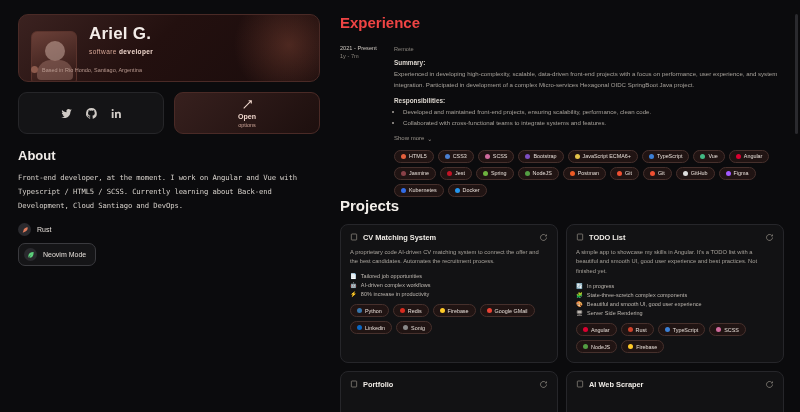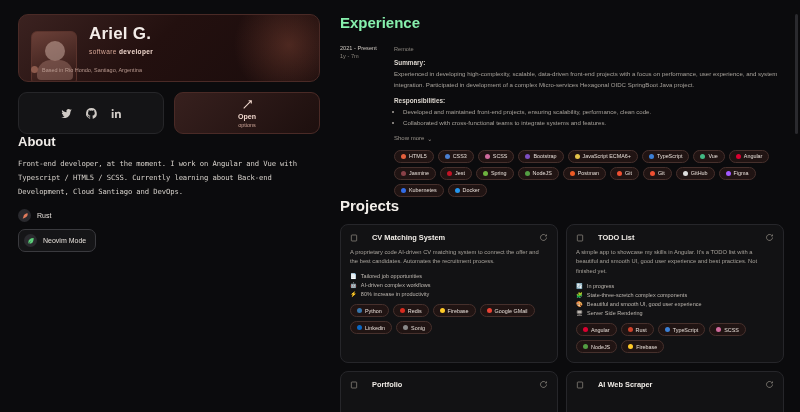--- a/index.html
+++ b/index.html
@@ -67,40 +67,40 @@
   }
   .mini-card.alt {
     background: linear-gradient(135deg,#37201e,#1d0f0e);
     border-color:#4a2a26; flex-direction:column; gap:2px;
   }
   .mini-ic { width:13px;height:13px; color:#cfcac5; }
   .mini-ic svg { width:13px;height:13px; display:block; }
   .open-t { font-size:7px; color:#f0d7cd; font-weight:bold; }
   .open-s { font-size:5.5px; color:#caa295; }
 
-  .about-h { margin-top: 0; font-size: 13px; font-weight: bold; color:#f0ece8; }
+  .about-h { margin-top: 14px; font-size: 13px; font-weight: bold; color:#f0ece8; }
   .about-p {
     margin-top: 8px; font-size: 7.2px; line-height: 1.95;
     color:#d7d2cc; font-family:"DejaVu Sans Mono", monospace; letter-spacing:-.1px;
   }
 
   .pill-row { margin-top: 10px; display:flex; flex-direction:column; gap:7px; align-items:flex-start; }
   .pill {
     display:flex; align-items:center; gap:6px;
     font-size:7px; color:#e4ded8;
   }
   .pill .circ { width:13px;height:13px;border-radius:50%;background:#2a2a2e;display:flex;align-items:center;justify-content:center; }
   .pill .circ svg{width:8px;height:8px;}
   .pill.boxed {
     border:1px solid #3a3a3e; border-radius:7px; padding:4px 9px 4px 5px; background:#151517;
   }
 
   
   .right { flex:1; padding: 14px 16px 10px 4px; overflow:hidden; }
-  .sec-title { font-size: 15px; font-weight: bold; color:#86efac; }
+  .sec-title { font-size: 15px; font-weight: bold; color:#ef4444; }
 
   .exp-block { display:flex; gap:10px; margin-top: 12px; }
   .exp-date { width: 44px; flex:0 0 44px; padding-top:2px; }
   .exp-date .d1 { font-size:5.6px; color:#cfc9c2; }
   .exp-date .d2 { font-size:5.6px; color:#8d8880; margin-top:2px; }
   .exp-body { flex:1; }
   .exp-head { display:flex; align-items:center; gap:5px; flex-wrap:wrap; }
   .exp-role { font-size: 8.6px; font-weight:bold; color:#f2eee9; }
   .exp-at { font-size:8.6px; color:#9b958d; }
   .exp-co { font-size:8.6px; font-weight:bold; color:#e07b5c; }
@@ -119,21 +119,21 @@
     white-space:nowrap;
   }
   .tag .sw { width:5px;height:5px;border-radius:50%; display:inline-block; }
 
   .proj-title { font-size:15px; font-weight:bold; color:#f2eee9; }
   .grid { margin-top:10px; display:grid; grid-template-columns:1fr 1fr; gap:8px; }
   .card {
     background:#121214; border:1px solid #26262a; border-radius:8px;
     padding:8px 9px 9px 9px; min-height:104px; position:relative;
   }
-  .card-head { display:flex; align-items:flex-end; gap:14px; }
+  .card-head { display:flex; align-items:flex-start; gap:5px; }
   .card-ic { width:8px;height:8px;color:#9b958d; }
   .card-ic svg{width:8px;height:8px;display:block;}
   .card-name { font-size:7.4px; font-weight:bold; color:#efebe6; }
   .card-badge { margin-left:auto; color:#8d8880; }
   .card-badge svg{width:9px;height:9px;display:block;}
   .card-desc { margin-top:6px; font-size:5.8px; line-height:1.7; color:#a7a29b; }
   .card-feats { margin-top:6px; display:flex; flex-direction:column; gap:3px; }
   .feat { font-size:5.5px; color:#bdb7b0; display:flex; align-items:center; gap:4px; }
   .feat .bt { font-size:5.5px; }
   .card-tags { margin-top:7px; display:flex; flex-wrap:wrap; gap:4px; }

